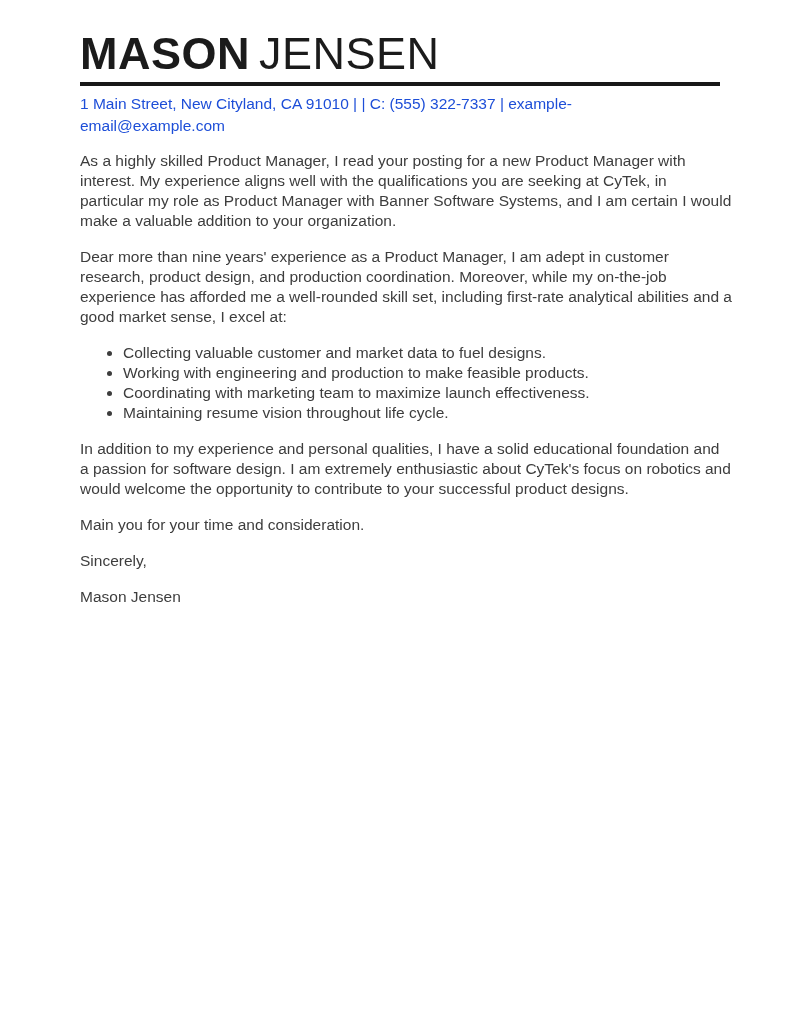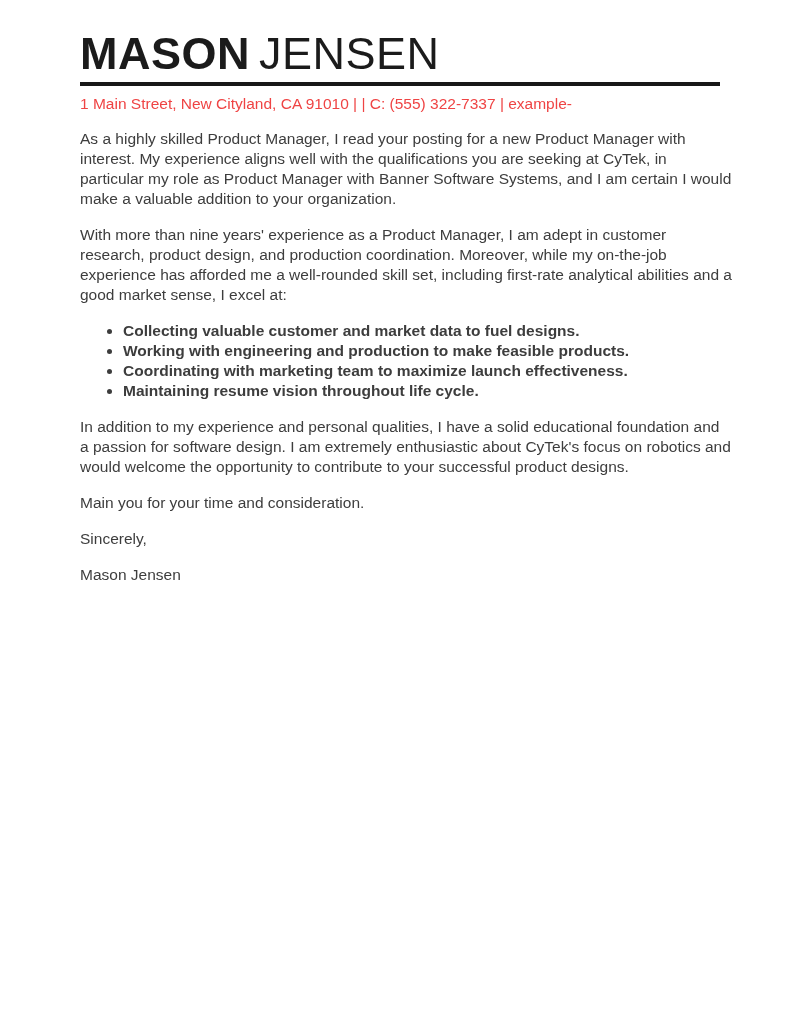--- a/index.html
+++ b/index.html
@@ -34,63 +34,63 @@
     width: 640px;
     height: 4px;
     background: #171717;
     margin-top: 2px;
     border: none;
   }
   .contact {
     margin-top: 7px;
     font-size: 15.5px;
     line-height: 22px;
-    color: #ef4444;
+    color: #1d4ed8;
   }
   
   .letter {
     margin-top: 14px;
     width: 652px;
     font-size: 15.5px;
     line-height: 20px;
     color: #3d3d3d;
   }
   .letter p { margin: 0 0 16px 0; }
   .greeting { margin-bottom: 16px; }
   .bullet-list {
     margin: 8px 0 16px 0;
     padding: 0 0 0 43px;
     list-style: disc;
-    font-weight: bold;
   }
   .bullet-list li { line-height: 20px; }
   .thanks { margin-bottom: 11px; }
   .valediction { margin-bottom: 44px; }
   .signature { margin-bottom: 0; }
 </style>
 </head>
 <body>
 
 <div class="page">
 
   <header>
     <div class="name-line">
       <span class="name-first">MASON</span><span class="name-last">JENSEN</span>
     </div>
     <div class="header-rule"></div>
     <div class="contact">
       <div>1 Main Street, New Cityland, CA 91010 | | C: (555) 322-7337 | example-</div>
+      <div>email@example.com</div>
     </div>
   </header>
 
   <main class="letter">
 
     <p>As a highly skilled Product Manager, I read your posting for a new Product Manager with interest. My experience aligns well with the qualifications you are seeking at CyTek, in particular my role as Product Manager with Banner Software Systems, and I am certain I would make a valuable addition to your organization.</p>
 
-    <p>With more than nine years' experience as a Product Manager, I am adept in customer research, product design, and production coordination. Moreover, while my on-the-job experience has afforded me a well-rounded skill set, including first-rate analytical abilities and a good market sense, I excel at:</p>
+    <p>Dear more than nine years' experience as a Product Manager, I am adept in customer research, product design, and production coordination. Moreover, while my on-the-job experience has afforded me a well-rounded skill set, including first-rate analytical abilities and a good market sense, I excel at:</p>
 
     <ul class="bullet-list">
       <li>Collecting valuable customer and market data to fuel designs.</li>
       <li>Working with engineering and production to make feasible products.</li>
       <li>Coordinating with marketing team to maximize launch effectiveness.</li>
       <li>Maintaining resume vision throughout life cycle.</li>
     </ul>
 
     <p>In addition to my experience and personal qualities, I have a solid educational foundation and a passion for software design. I am extremely enthusiastic about CyTek's focus on robotics and would welcome the opportunity to contribute to your successful product designs.</p>
 

